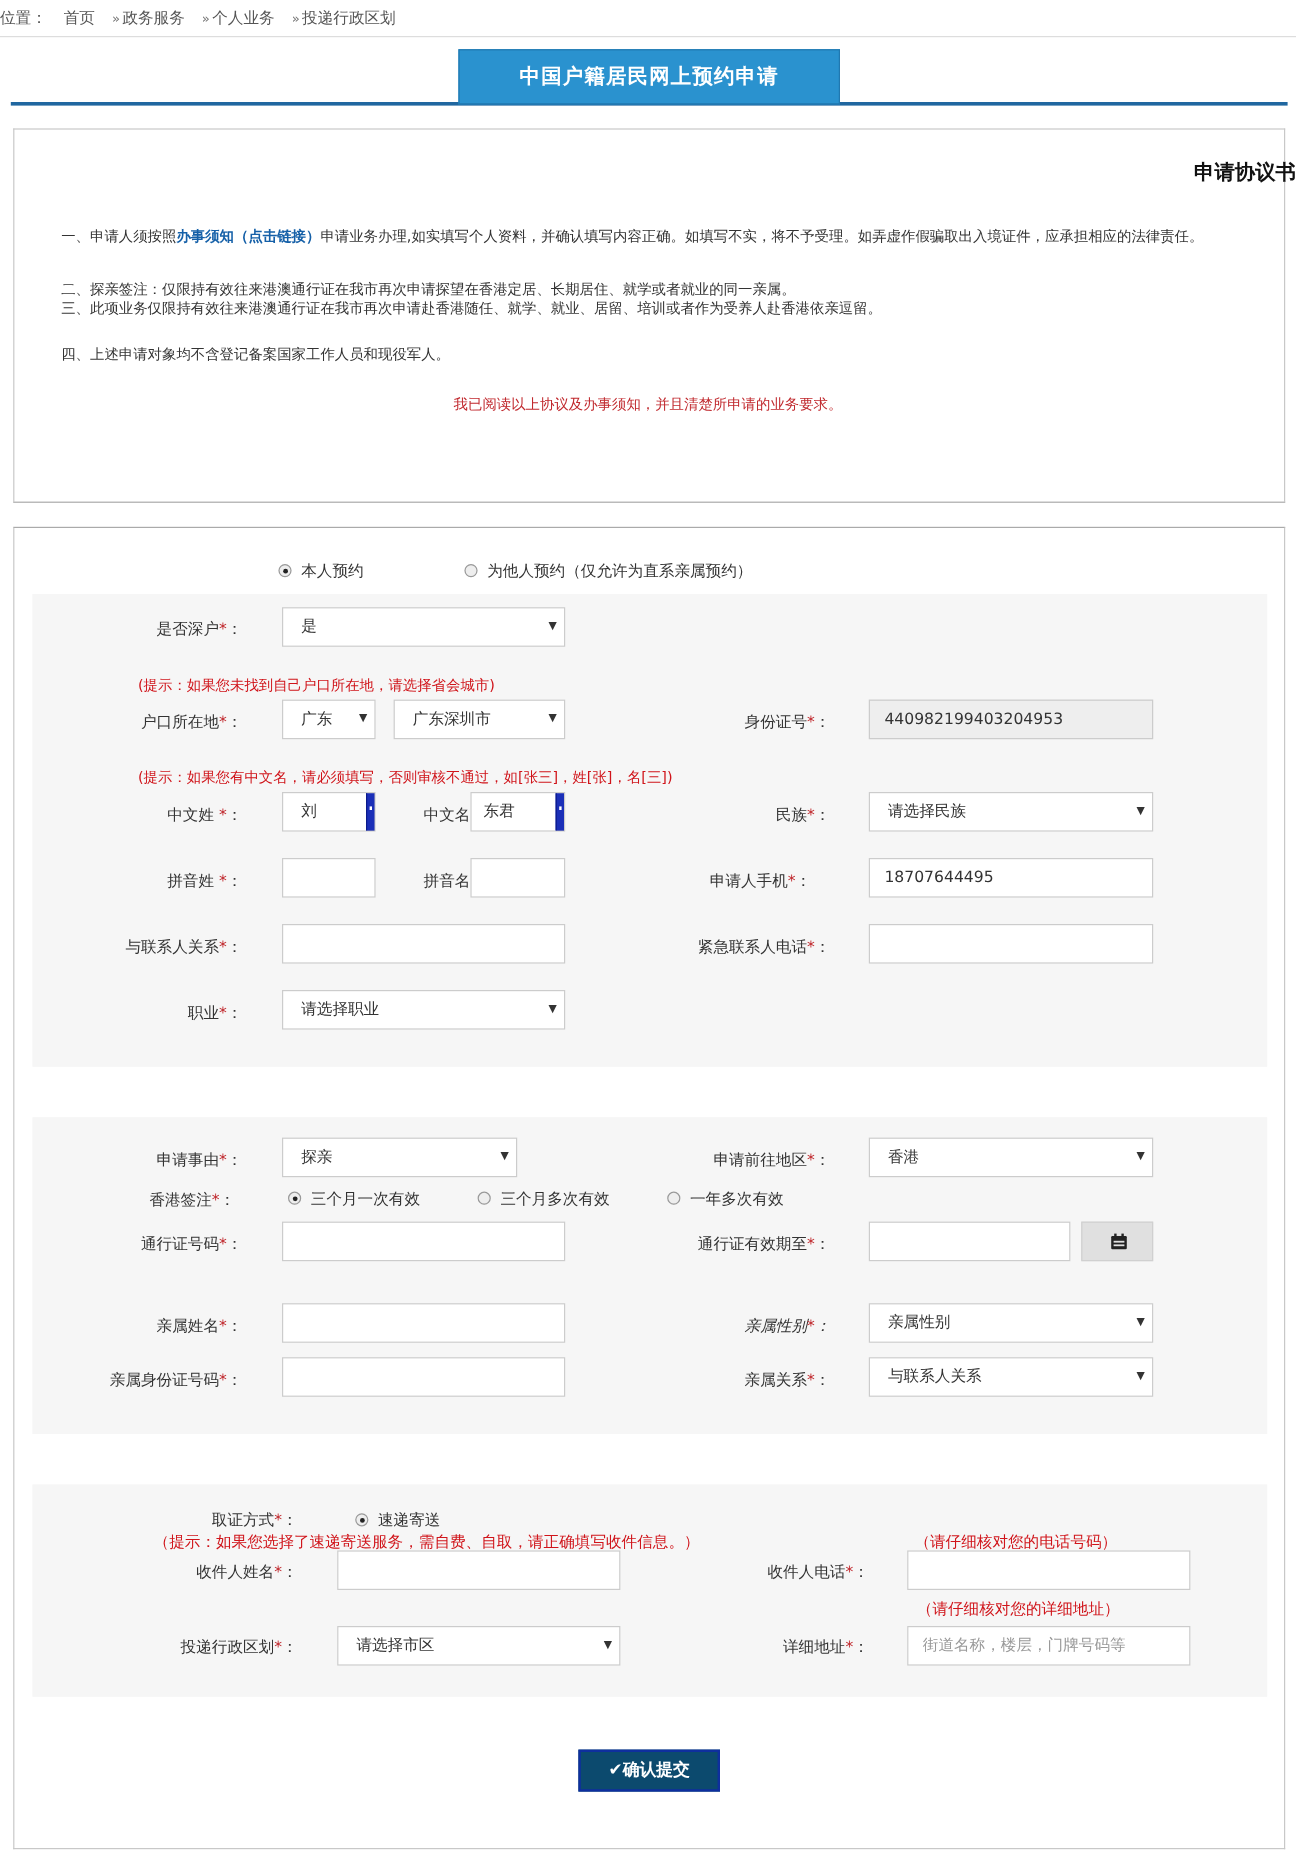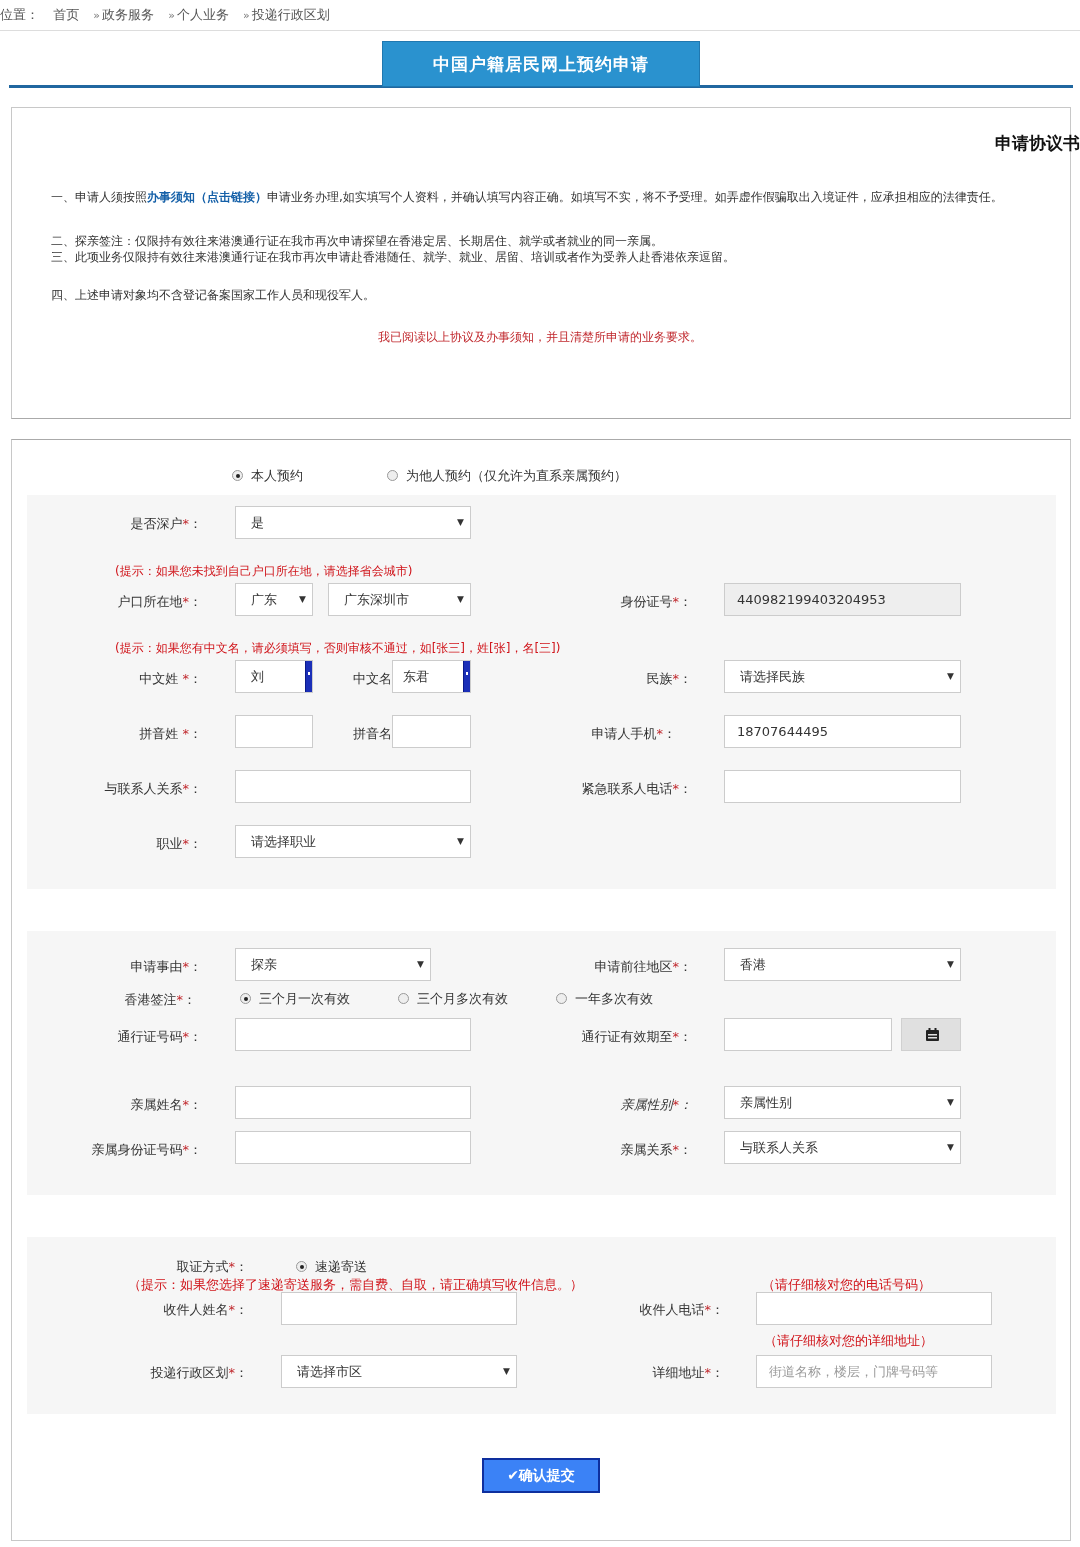--- a/index.html
+++ b/index.html
@@ -29,21 +29,21 @@
   .field.disabled { background: #eee; padding-left: 12px; }
   .field.ph { color: #999; }
   .select { position: absolute; }
   .select .arrow { position: absolute; right: 6px; top: 0; font-size: 9px; color: #333; }
   .radio { display: inline-block; width: 11px; height: 11px; border: 1px solid #999; border-radius: 50%; background: #eee; position: relative; vertical-align: -1px; margin-right: 8px; }
   .radio.on::after { content: ""; position: absolute; left: 2.5px; top: 2.5px; width: 4px; height: 4px; border-radius: 50%; background: #222; }
   .radio-item { font-size: 13px; color: #333; white-space: nowrap; }
   .spin-bar { position: absolute; right: -1px; top: -1px; width: 8px; height: 33px; background: #1b2fb8; border: 1px solid #0a1a8a; }
   .spin-bar::after { content: ""; position: absolute; left: 2px; top: 11px; width: 2px; height: 3px; background: #fff; }
   .cal-btn { background: #e0e0e0; border: 1px solid #d0d0d0; }
-  .submit-btn { left: 482px; top: 1458px; width: 118px; height: 35px; background: #3b82f6; border: 2px solid #0e2f9e; color: #fff; font-size: 14px; font-weight: bold; text-align: center; line-height: 31px; }
+  .submit-btn { left: 482px; top: 1458px; width: 118px; height: 35px; background: #0c4a6e; border: 2px solid #0e2f9e; color: #fff; font-size: 14px; font-weight: bold; text-align: center; line-height: 31px; }
 </style>
 </head>
 <body>
 
 <div class="abs breadcrumb">
   <span>位置：</span>
   <span>首页</span>
   <span class="sep">»</span><span>政务服务</span>
   <span class="sep">»</span><span>个人业务</span>
   <span class="sep">»</span><span>投递行政区划</span>

